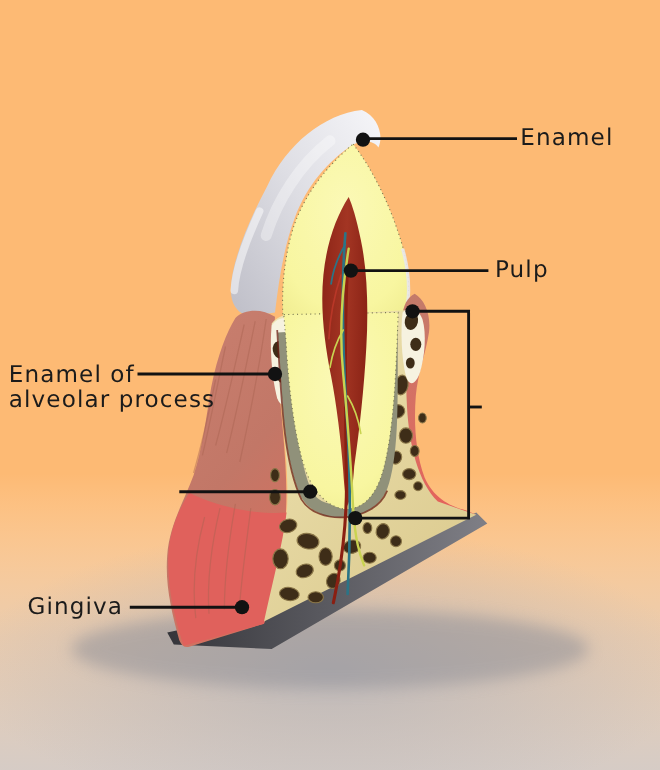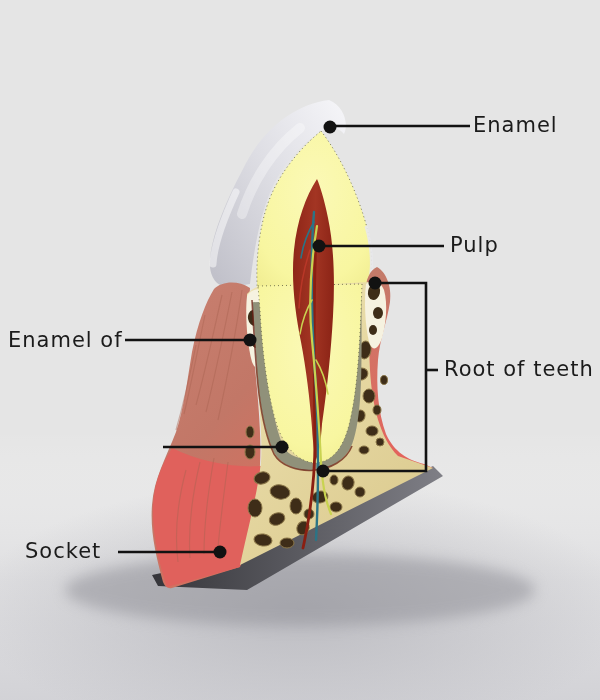--- a/index.html
+++ b/index.html
@@ -1,17 +1,17 @@
 <!DOCTYPE html>
 <html style="--label: #1b1b1b; --leader: #121212; --enamel: #e9e9ee; --enamel_shade: #c7c7cf; --dentin: #f8f6a0; --pulp: #9a2b1c; --gum: #c87e6d; --gum_cut: #e0615c; --bone: #e8dda8; --bone_hole: #3e2d18; --socket: #f6f2e0; --ligament: #90917a; --nerve_teal: #2b7486; --nerve_yellow: #c9d351; --vessel_red: #8a1f12; --base: #4a4a4f;"><head>
 <meta charset="utf-8">
 <style>
   html,body{margin:0;padding:0;background:#fff;}
   #stage{position:relative;width:600px;height:700px;overflow:hidden;
-         font-family:"DejaVu Sans","Liberation Sans",sans-serif;background:#e5e5e5;}
+         font-family:"DejaVu Sans","Liberation Sans",sans-serif;background:#fdba74;}
   svg{position:absolute;left:0;top:0;}
   .label{position:absolute;color:var(--label,#1b1b1b);font-size:21px;
          letter-spacing:1px;line-height:23px;white-space:nowrap;}
   .fill-gumcut{fill:var(--gum_cut);}
   .fill-socket{fill:var(--socket);}
   .fill-hole{fill:var(--bone_hole);}
   .stroke-ligament{stroke:var(--ligament);}
   .leader{stroke:var(--leader);stroke-width:2.6;fill:none;}
   .leader-dot{fill:var(--leader);}
 </style>
@@ -212,21 +212,19 @@
 </svg>
 
 <div class="label" style="left:473px;top:114px">
   <span>Enamel</span>
 </div>
 <div class="label" style="left:450px;top:234px">
   <span>Pulp</span>
 </div>
 <div class="label" style="left:8px;top:329px">
   <div>Enamel of</div>
+  <div>alveolar process</div>
 </div>
 <div class="label" style="left:25px;top:540px">
-  <span>Socket</span>
-</div>
-<div class="label" style="left:444px;top:358px">
-  <span>Root of teeth</span>
+  <span>Gingiva</span>
 </div>
 
 </div>
 
 </body></html>

